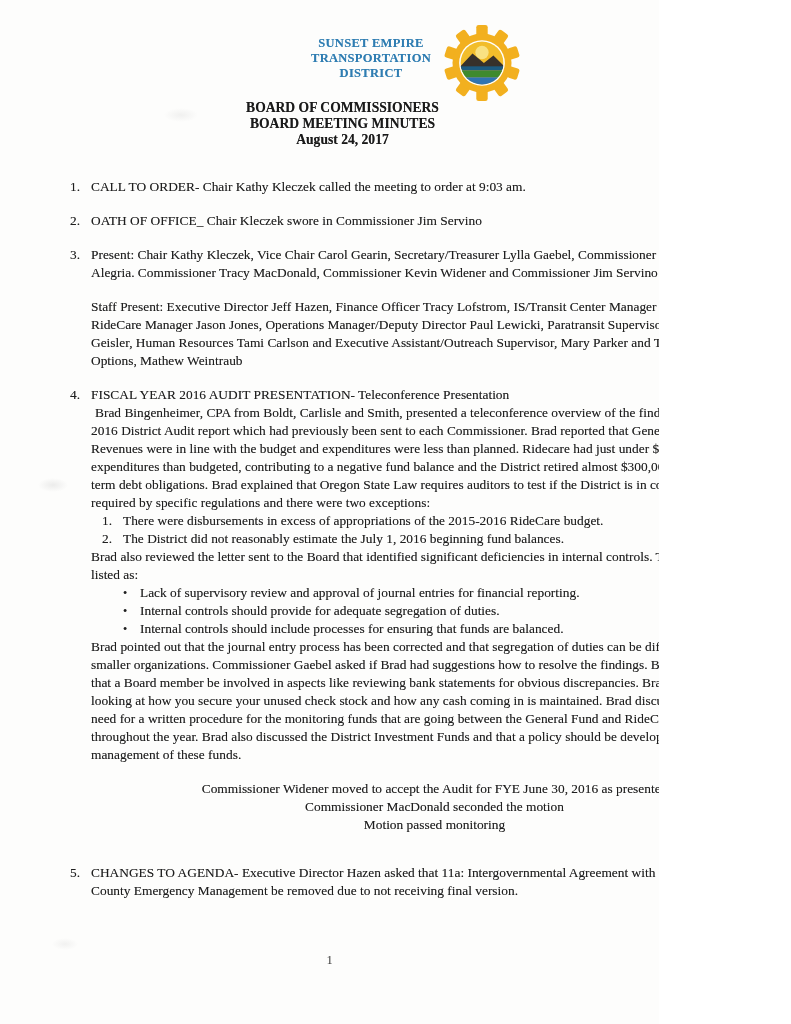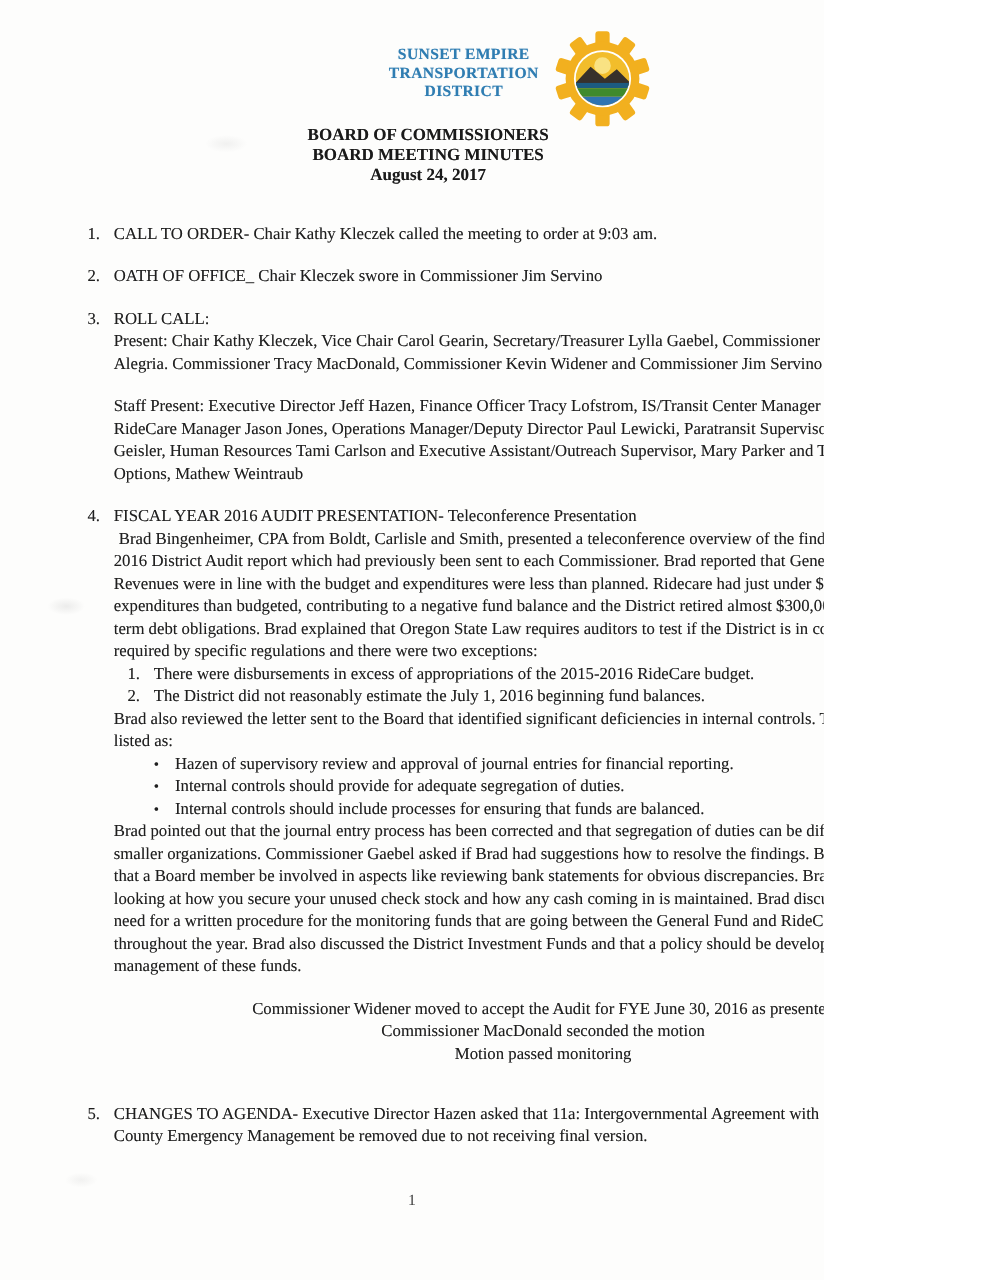--- a/index.html
+++ b/index.html
@@ -132,21 +132,20 @@
     </div>
 
     <div class="item gap16">
       <span class="num">2.</span>
       <span class="itext">OATH OF OFFICE_ Chair Kleczek swore in Commissioner Jim Servino</span>
     </div>
 
     <div class="item gap16">
       <span class="num">3.</span>
       <span class="itext">
-        <div>ROLL CALL:</div>
         <div>Present: Chair Kathy Kleczek, Vice Chair Carol Gearin, Secretary/Treasurer Lylla Gaebel, Commissioner Pamela Alegria. Commissioner Tracy MacDonald, Commissioner Kevin Widener and Commissioner Jim Servino</div>
         <div class="gap16">Staff Present: Executive Director Jeff Hazen, Finance Officer Tracy Lofstrom, IS/Transit Center Manager John Layton, RideCare Manager Jason Jones, Operations Manager/Deputy Director Paul Lewicki, Paratransit Supervisor Jennifer Geisler, Human Resources Tami Carlson and Executive Assistant/Outreach Supervisor, Mary Parker and Transportation Options, Mathew Weintraub</div>
       </span>
     </div>
 
     <div class="item gap16">
       <span class="num">4.</span>
       <span class="itext">
         <div>FISCAL YEAR 2016 AUDIT PRESENTATION- Teleconference Presentation</div>
         <div class="para1-indent">Brad Bingenheimer, CPA from Boldt, Carlisle and Smith, presented a teleconference overview of the findings of the 2016 District Audit report which had previously been sent to each Commissioner. Brad reported that General Fund Revenues were in line with the budget and expenditures were less than planned. Ridecare had just under $100,000 more expenditures than budgeted, contributing to a negative fund balance and the District retired almost $300,000 of long term debt obligations. Brad explained that Oregon State Law requires auditors to test if the District is in compliance as required by specific regulations and there were two exceptions:</div>
@@ -157,21 +156,21 @@
         </div>
         <div class="subitem">
           <span class="subnum">2.</span>
           <span>The District did not reasonably estimate the July 1, 2016 beginning fund balances.</span>
         </div>
 
         <div>Brad also reviewed the letter sent to the Board that identified significant deficiencies in internal controls. They were listed as:</div>
 
         <div class="bullet-row">
           <span class="bullet-dot">•</span>
-          <span>Hazen of supervisory review and approval of journal entries for financial reporting.</span>
+          <span>Lack of supervisory review and approval of journal entries for financial reporting.</span>
         </div>
         <div class="bullet-row">
           <span class="bullet-dot">•</span>
           <span>Internal controls should provide for adequate segregation of duties.</span>
         </div>
         <div class="bullet-row">
           <span class="bullet-dot">•</span>
           <span>Internal controls should include processes for ensuring that funds are balanced.</span>
         </div>
 

